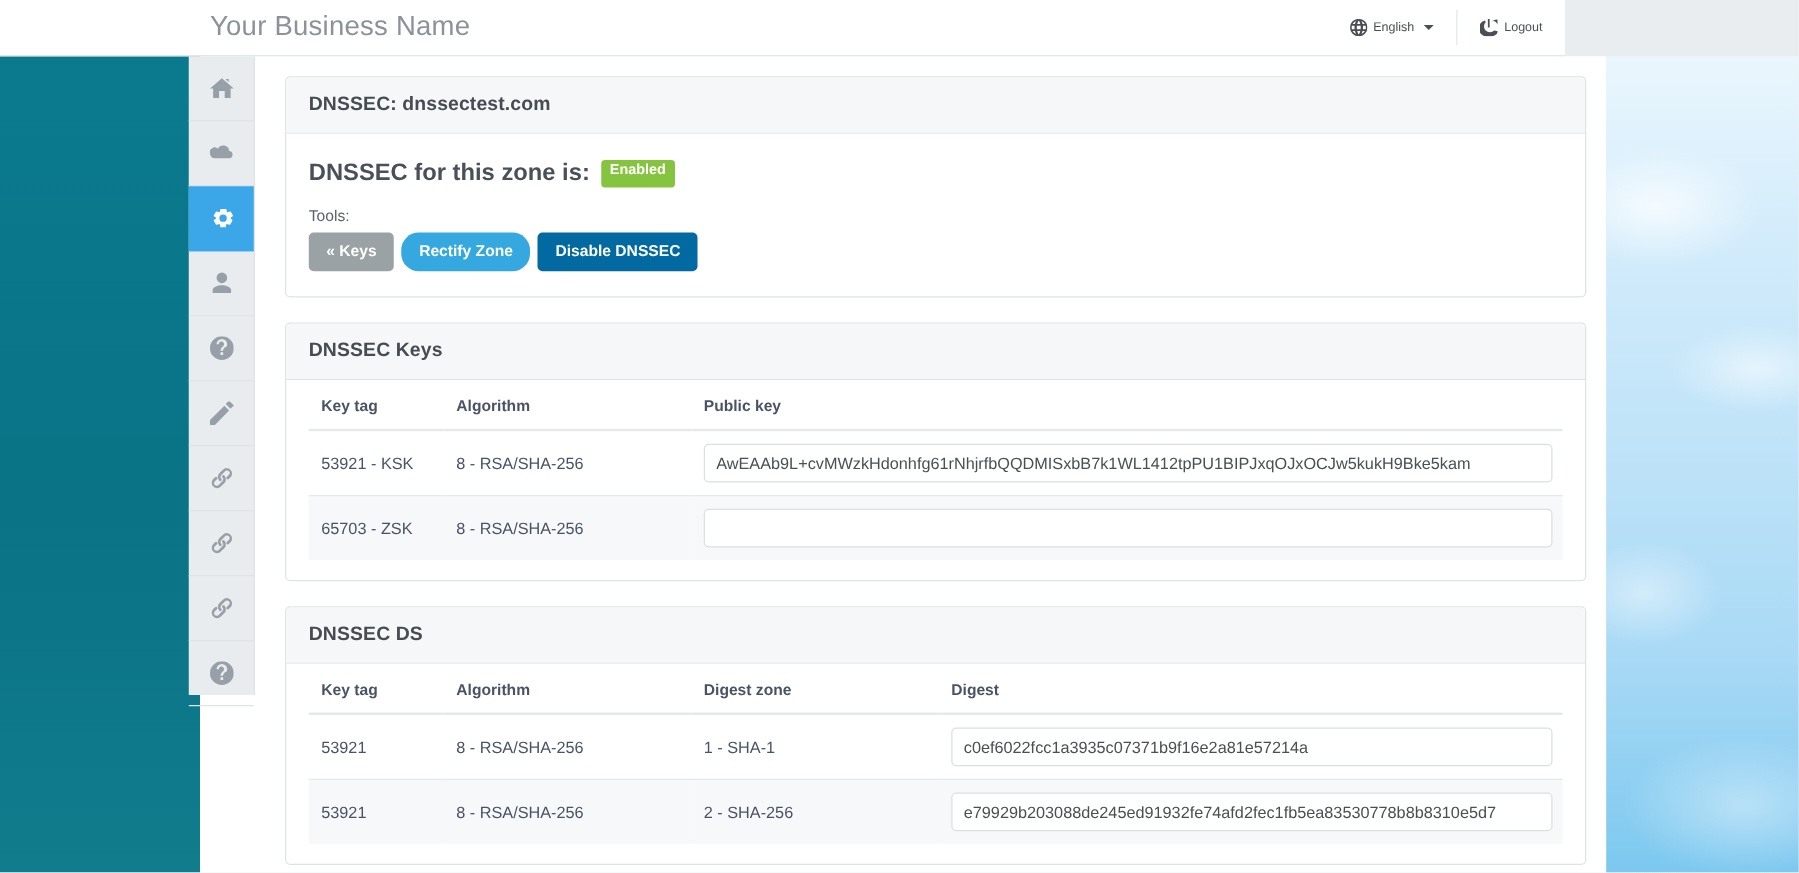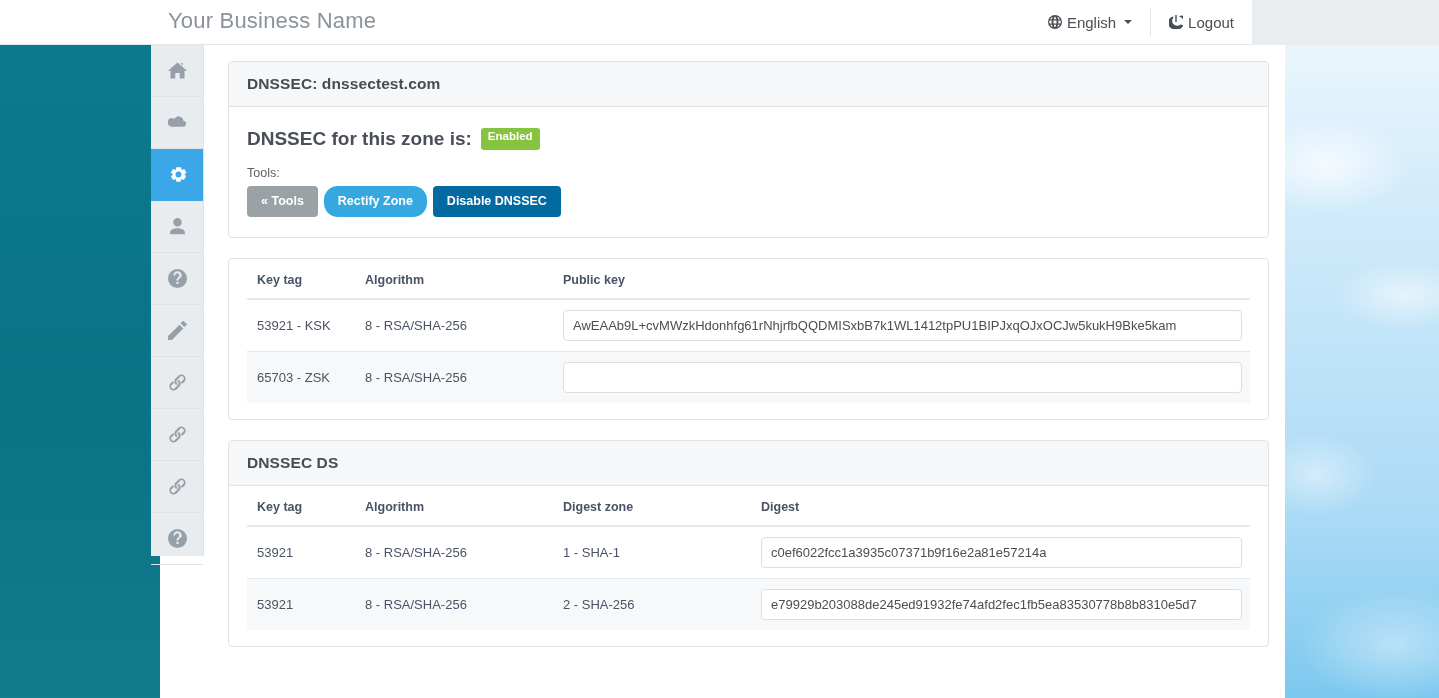--- a/index.html
+++ b/index.html
@@ -55,21 +55,21 @@
     line-height: 32px;
     white-space: nowrap;
   }
   .nav-right {
     position: absolute; right: 0; top: 0;
     height: 44px; display: flex; align-items: stretch;
   }
   .nav-item {
     display: flex; align-items: center; gap: 5px;
     padding: 0 18px;
-    font-size: 15px; color: #4a4f54;
+    font-size: 10px; color: #4a4f54;
     cursor: pointer; text-decoration: none;
     white-space: nowrap;
   }
   .nav-divider {
     width: 1px; background: #e3e6e8; margin: 8px 0;
   }
   .nav-caret {
     width: 0; height: 0; margin-left: 3px;
     border-left: 4px solid transparent;
     border-right: 4px solid transparent;
@@ -337,28 +337,31 @@
     <div class="panel-heading">
       <span class="panel-title">DNSSEC: dnssectest.com</span>
     </div>
     <div class="panel-body">
       <div class="status-line">
         <span>DNSSEC for this zone is:</span>
         <span class="badge-enabled">Enabled</span>
       </div>
       <div class="tools-label">Tools:</div>
       <div class="btn-row">
-        <button class="btn btn-back">« Tools</button>
+        <button class="btn btn-back">« Keys</button>
         <button class="btn btn-rectify">Rectify Zone</button>
         <button class="btn btn-disable">Disable DNSSEC</button>
       </div>
     </div>
   </div>
 
   <div class="panel keys-panel">
+    <div class="panel-heading">
+      <span class="panel-title">DNSSEC Keys</span>
+    </div>
     <div class="panel-body">
       <table class="dtable">
         <thead>
           <tr>
             <th class="col-keytag">Key tag</th>
             <th class="col-alg">Algorithm</th>
             <th class="col-pub">Public key</th>
           </tr>
         </thead>
         <tbody>

